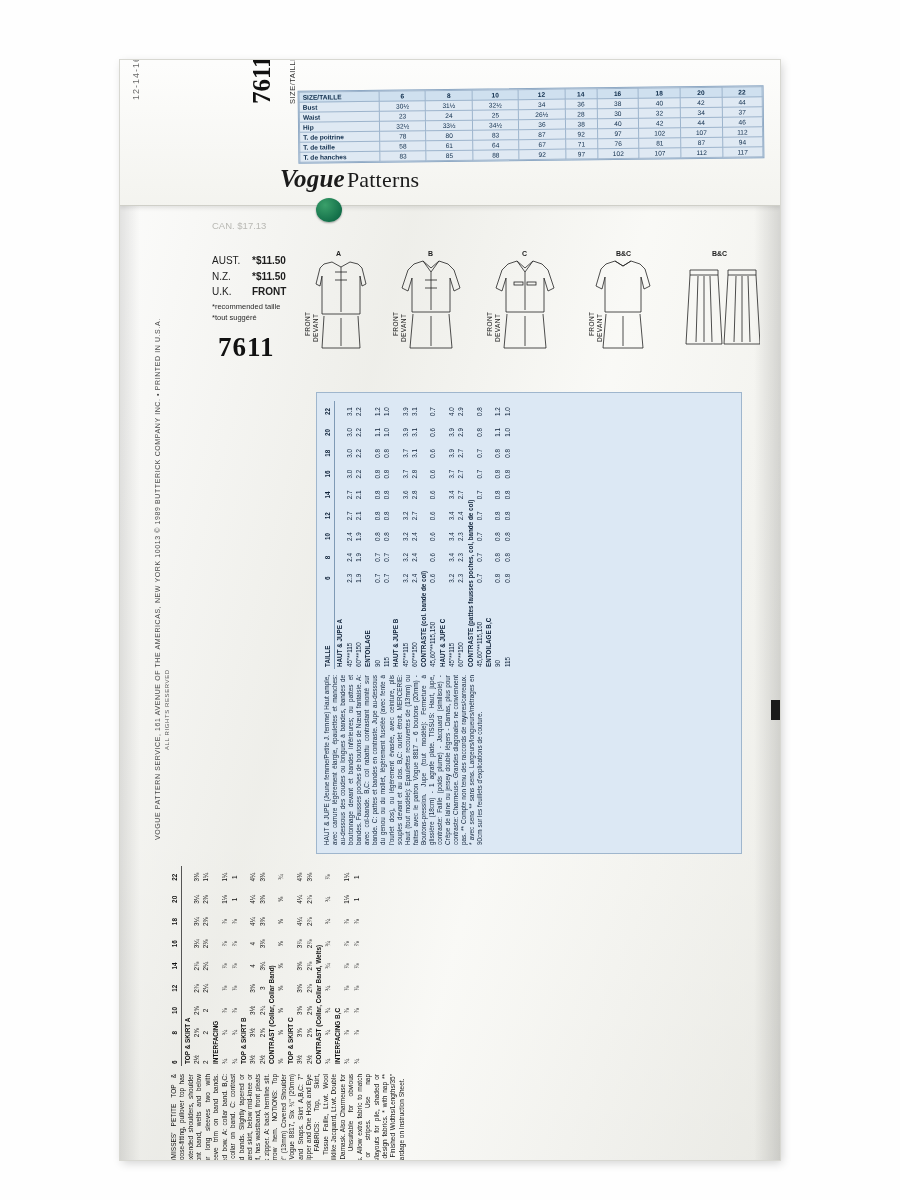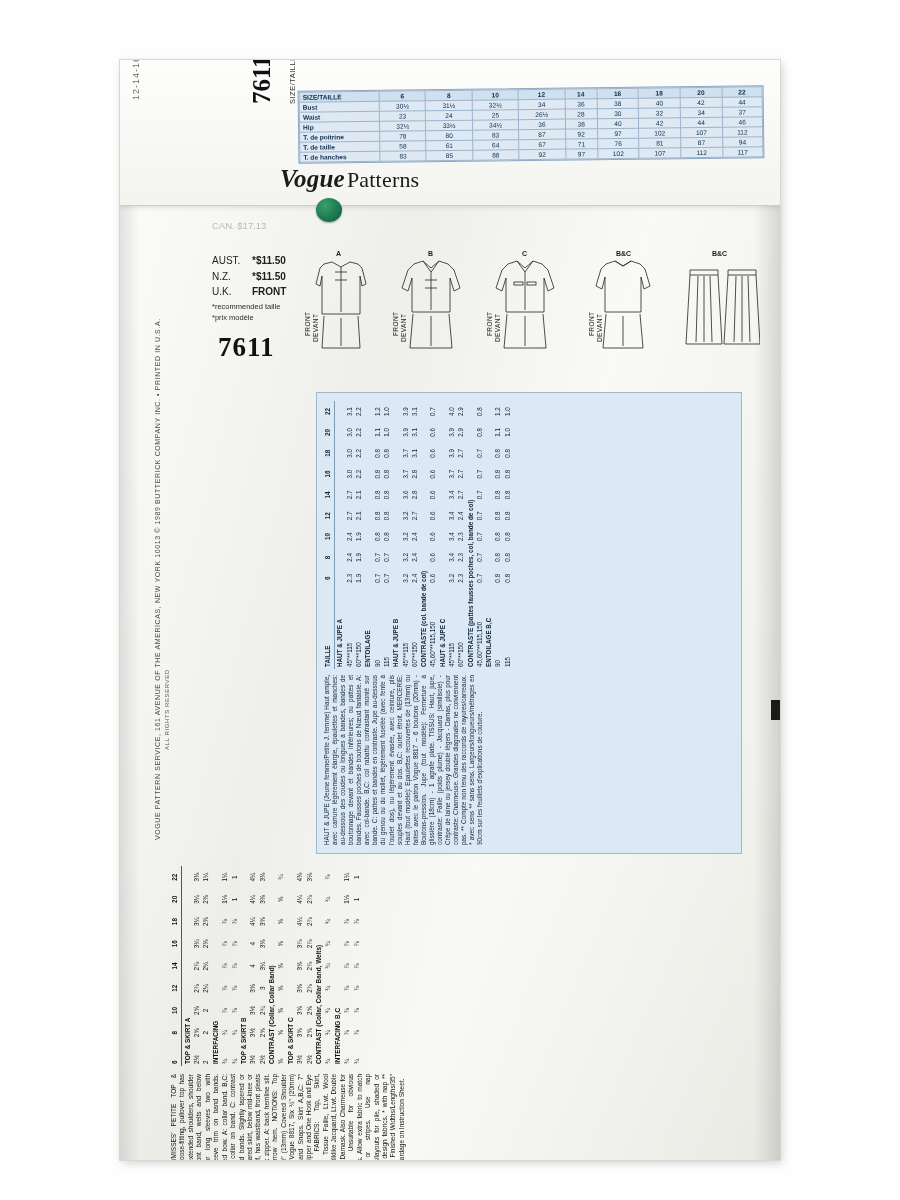--- a/index.html
+++ b/index.html
@@ -196,21 +196,21 @@
         </div>
       <div class="row">
           <span class="lbl">N.Z.</span>
           <span class="val">*$11.50</span>
         </div>
       <div class="row">
           <span class="lbl">U.K.</span>
           <span class="val">FRONT</span>
         </div>
       <div class="price-note">*recommended taille</div>
-      <div class="price-note">*prix modèle</div>
+      <div class="price-note">*tout suggéré</div>
     </div>
 
     <div class="patt-no-big">7611</div>
 
     <div class="copy-v">VOGUE PATTERN SERVICE, 161 AVENUE OF THE AMERICAS, NEW YORK 10013 © 1989 BUTTERICK COMPANY INC.  •  PRINTED IN U.S.A.</div>
     <div class="copy-v2">ALL RIGHTS RESERVED</div>
 
     <div class="size-chart">
       <table>
         <tbody>

